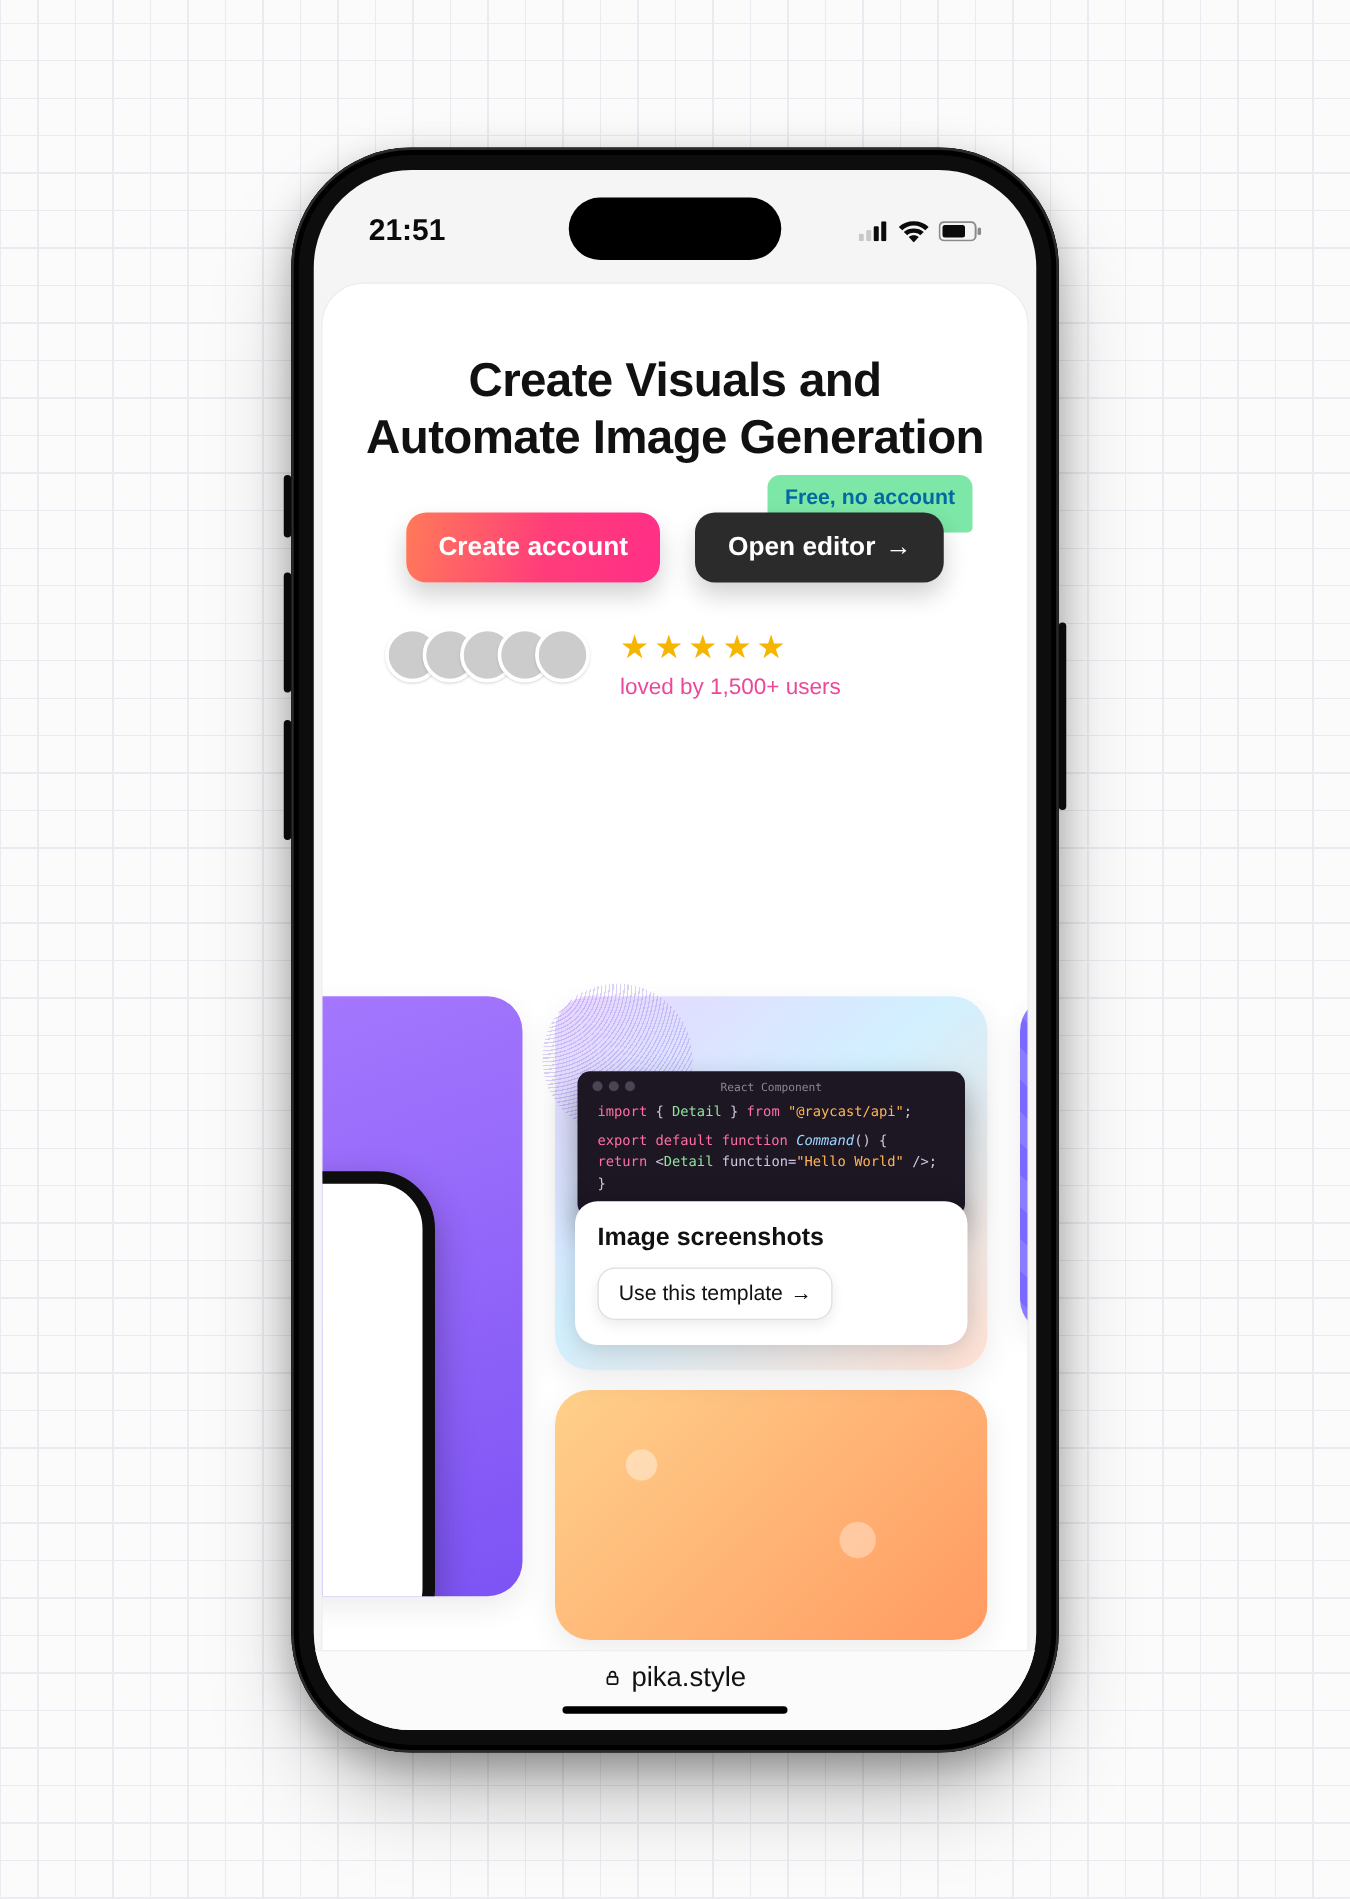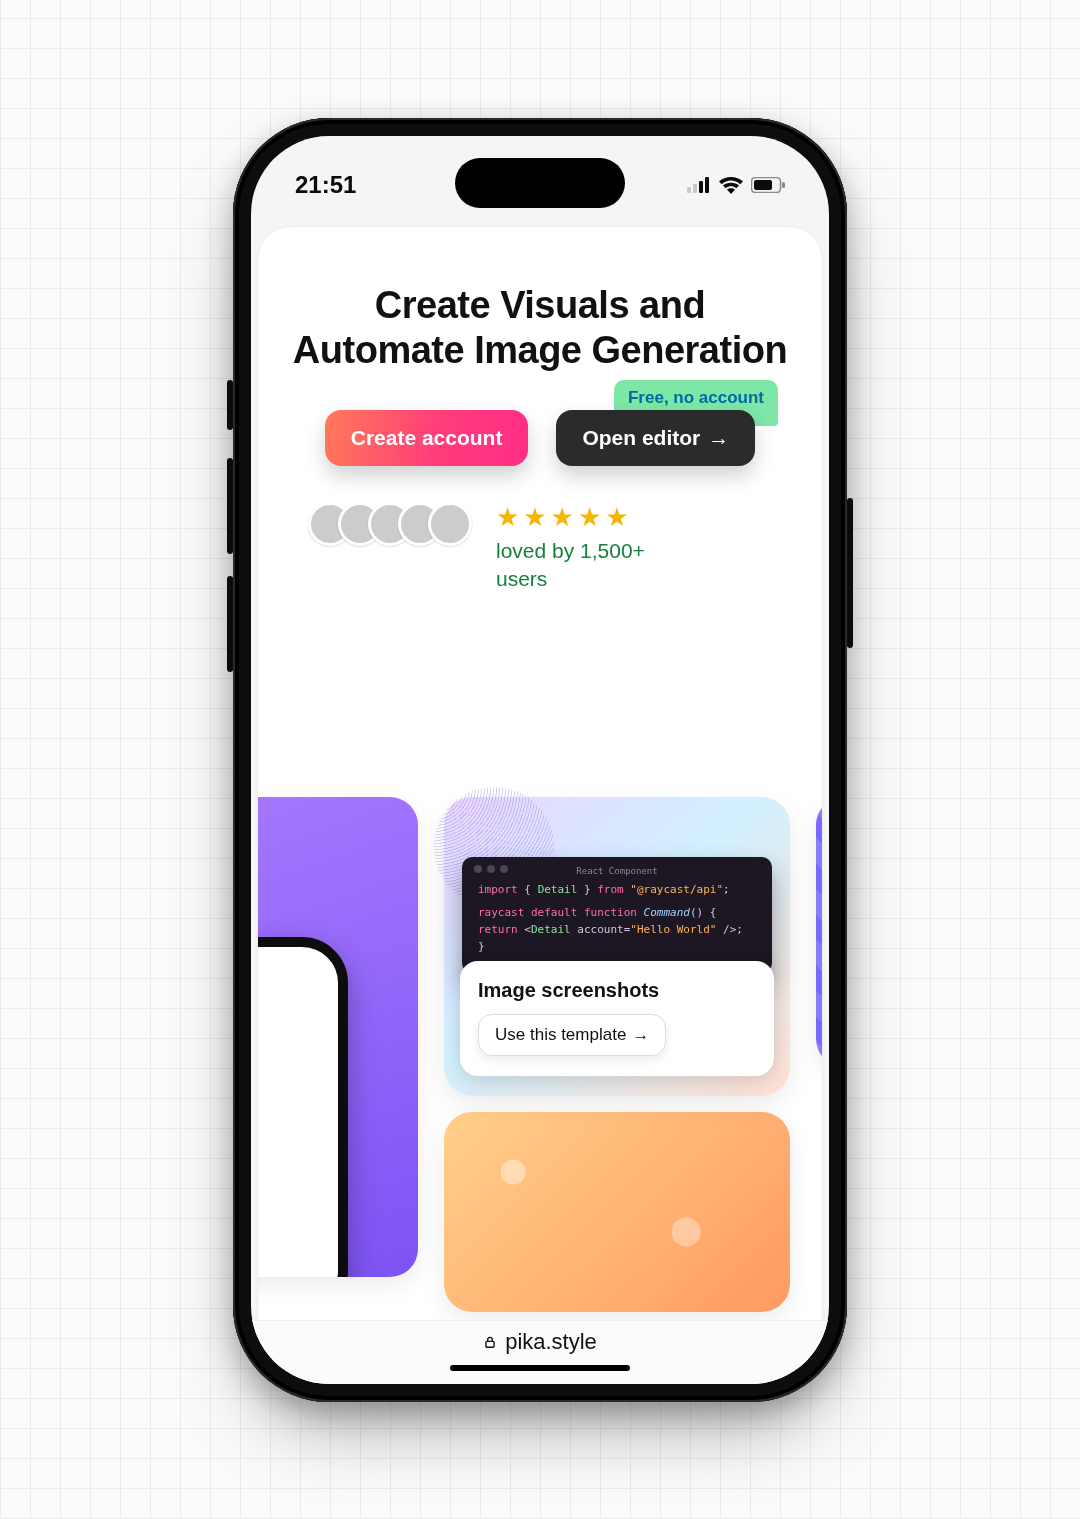--- a/index.html
+++ b/index.html
@@ -153,21 +153,21 @@
     background:#ccc;
     box-shadow:0 1px 2px rgba(0,0,0,.15);
   }
   .avatars .av:first-child{ margin-left:0;}
   .av1{background:linear-gradient(135deg,#caa27a,#8a5a3a);}
   .av2{background:linear-gradient(135deg,#e8c9a0,#c89560);}
   .av3{background:linear-gradient(135deg,#6b4a34,#3a2618);}
   .av4{background:linear-gradient(135deg,#d8d8e0,#a8a8b8);}
   .av5{background:linear-gradient(135deg,#dcdce4,#b0b0c0);}
   .stars { color:#f6b500; font-size:26px; letter-spacing:4px; }
-  .loved { color:#15803d; font-size:21px; margin-top:4px; max-width:180px; line-height:1.35;}
+  .loved { color:#ec4899; font-size:18px; margin-top:4px; max-width:180px; line-height:1.35;}
 
   
   .cards {
     position:absolute;
     left:-180px; right:-80px;
     top: 570px;
     display:flex; gap:26px;
     align-items:flex-start;
   }
   .card {
@@ -335,22 +335,22 @@
               <div class="code-window">
                 <div class="code-dots">
                     <span></span>
                     <span></span>
                     <span></span>
                   </div>
                 <div class="code-caption">React Component</div>
                 <div style="height:10px"></div>
                 <div><span class="tok-kw">import</span><span class="tok-pn"> { </span><span class="tok-id">Detail</span><span class="tok-pn"> } </span><span class="tok-kw">from</span><span class="tok-str"> "@raycast/api"</span><span class="tok-pn">;</span></div>
                 <div style="height:6px"></div>
-                <div><span class="tok-kw">raycast default function</span><span class="tok-fn"> Command</span><span class="tok-pn">() {</span></div>
-                <div><span class="tok-kw">  return</span><span class="tok-pn"> &lt;</span><span class="tok-id">Detail</span><span class="tok-pn"> account=</span><span class="tok-str">"Hello World"</span><span class="tok-pn"> /&gt;;</span></div>
+                <div><span class="tok-kw">export default function</span><span class="tok-fn"> Command</span><span class="tok-pn">() {</span></div>
+                <div><span class="tok-kw">  return</span><span class="tok-pn"> &lt;</span><span class="tok-id">Detail</span><span class="tok-pn"> function=</span><span class="tok-str">"Hello World"</span><span class="tok-pn"> /&gt;;</span></div>
                 <div><span class="tok-pn">}</span></div>
               </div>
               <div class="panel">
                 <h3>Image screenshots</h3>
                 <button class="tbtn">
                   <span>Use this template</span>
                     <span class="arrow">→</span>
                 </button>
               </div>
             </div>

